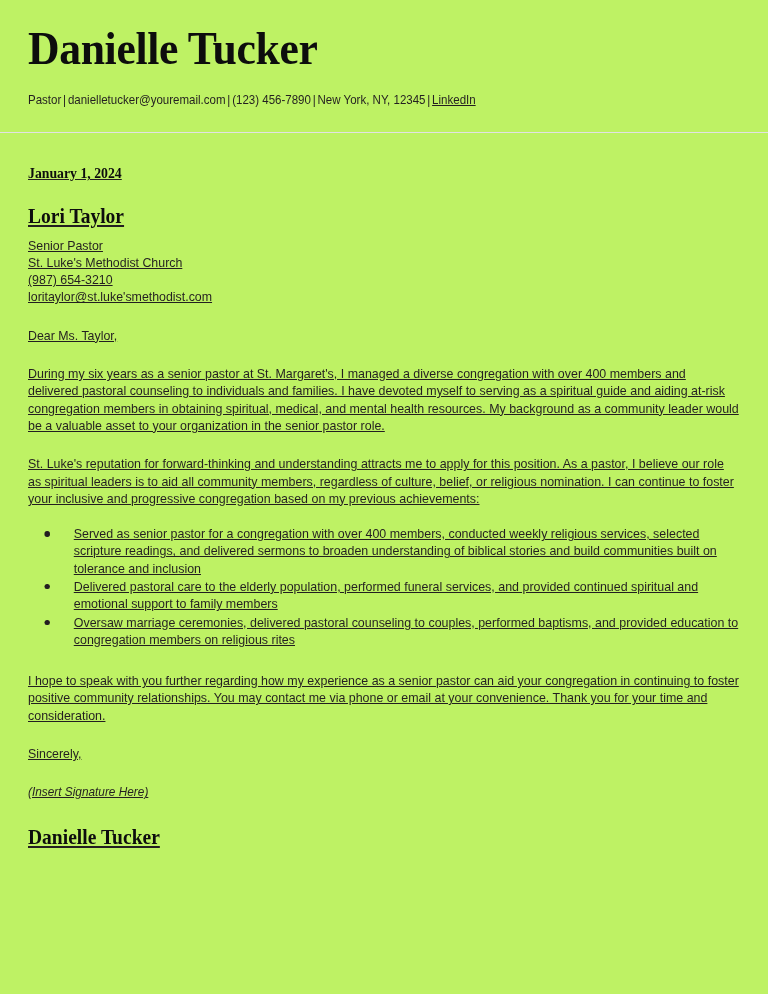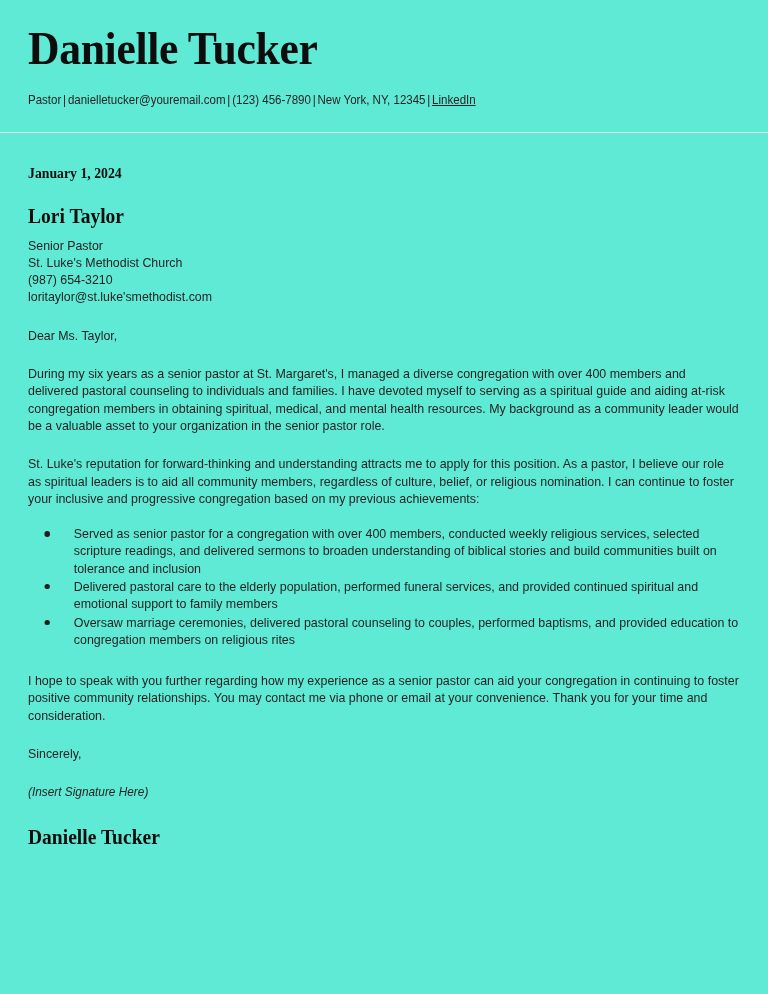--- a/index.html
+++ b/index.html
@@ -12,21 +12,21 @@
     height: 994px;
     overflow: hidden;
     font-family: "Liberation Sans", sans-serif;
     color: #231f20;
     -webkit-font-smoothing: antialiased;
   }
 
   .page {
     width: 768px;
     height: 994px;
-    background: #5eead4;
+    background: #bef264;
     position: relative;
     box-sizing: border-box;
   }
 
   
   .header {
     padding: 0 28px;
     box-sizing: border-box;
   }
   .name-title {
@@ -68,20 +68,21 @@
   }
 
   
   .body-wrap {
     padding: 0 28px;
     box-sizing: border-box;
     width: 768px;
   }
   .content {
     width: 712px;
+    text-decoration: underline;
   }
 
   .date {
     font-family: "Liberation Serif", serif;
     font-weight: bold;
     font-size: 14.5px;
     color: #0d0d0d;
     margin-top: 32px;
     transform: scaleX(0.95);
     transform-origin: left center;

